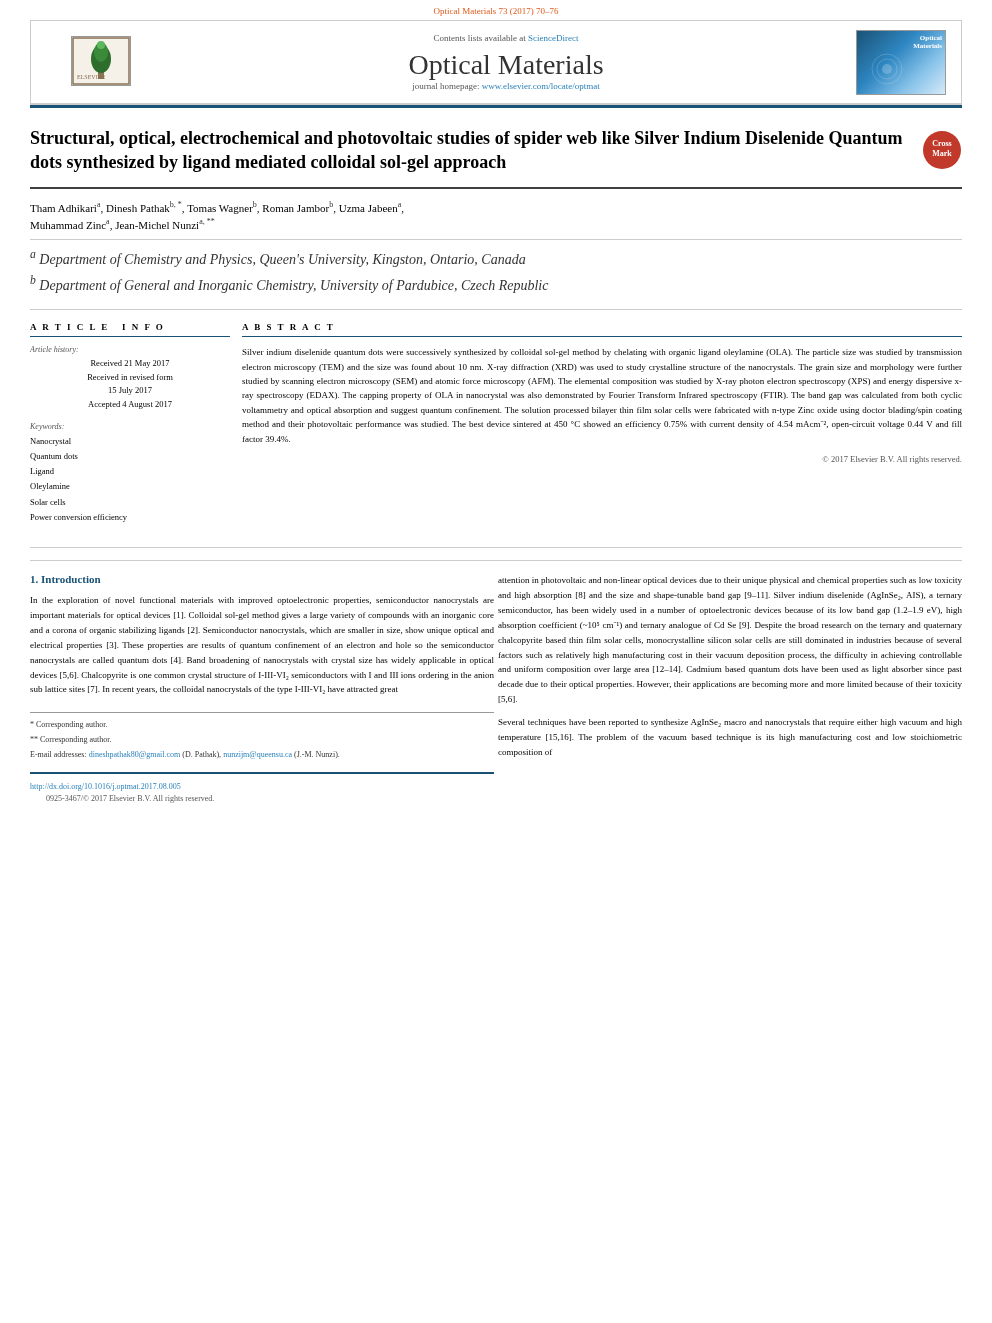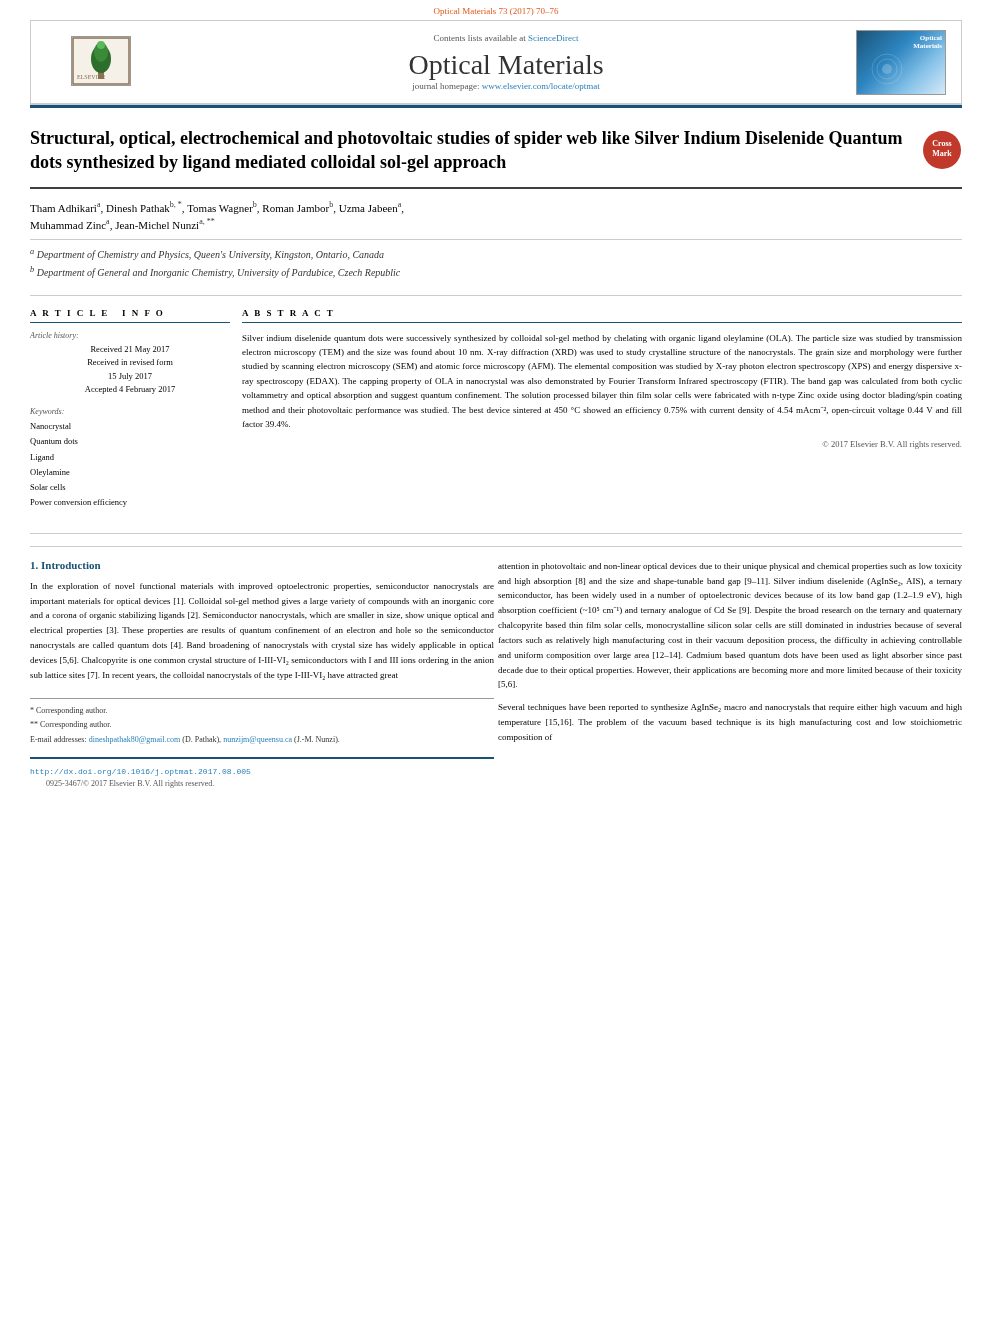--- a/index.html
+++ b/index.html
@@ -169,21 +169,21 @@
       font-size: 8px;
       vertical-align: super;
       color: #333;
     }
     .affiliations {
       margin-top: 6px;
       padding-top: 6px;
       border-top: 1px solid #ccc;
     }
     .affiliation-line {
-      font-size: 10px;
+      font-size: 14px;
       color: #333;
       line-height: 1.5;
       margin-bottom: 2px;
       font-style: italic;
     }
     .two-col-section {
       display: flex;
       gap: 12px;
       padding: 12px 0;
       border-top: 1px solid #ccc;
@@ -282,21 +282,20 @@
     }
     .footer-links {
       margin-top: 10px;
       padding-top: 8px;
       border-top: 2px solid #1a5276;
     }
     .footer-doi {
       font-size: 8px;
       color: #2980b9;
       margin-bottom: 3px;
-      font-family: Liberation Mono, monospace;
     }
     .footer-issn {
       font-size: 8px;
       color: #555;
       padding-left: 16px;
     }
   </style>
 </head>
 <body>
 
@@ -385,21 +384,21 @@
   </div>
 
   <div class="two-col-section">
     <div class="article-info-col">
       <div class="section-heading">A R T I C L E &nbsp; I N F O</div>
       <div class="info-group">
         <div class="info-label">Article history:</div>
         <div class="info-value">Received 21 May 2017</div>
         <div class="info-value">Received in revised form</div>
         <div class="info-value">15 July 2017</div>
-        <div class="info-value">Accepted 4 February 2017</div>
+        <div class="info-value">Accepted 4 August 2017</div>
       </div>
       <div class="info-group">
         <div class="info-label">Keywords:</div>
         <div class="keywords-list">
           <div>Nanocrystal</div>
           <div>Quantum dots</div>
           <div>Ligand</div>
           <div>Oleylamine</div>
           <div>Solar cells</div>
           <div>Power conversion efficiency</div>

